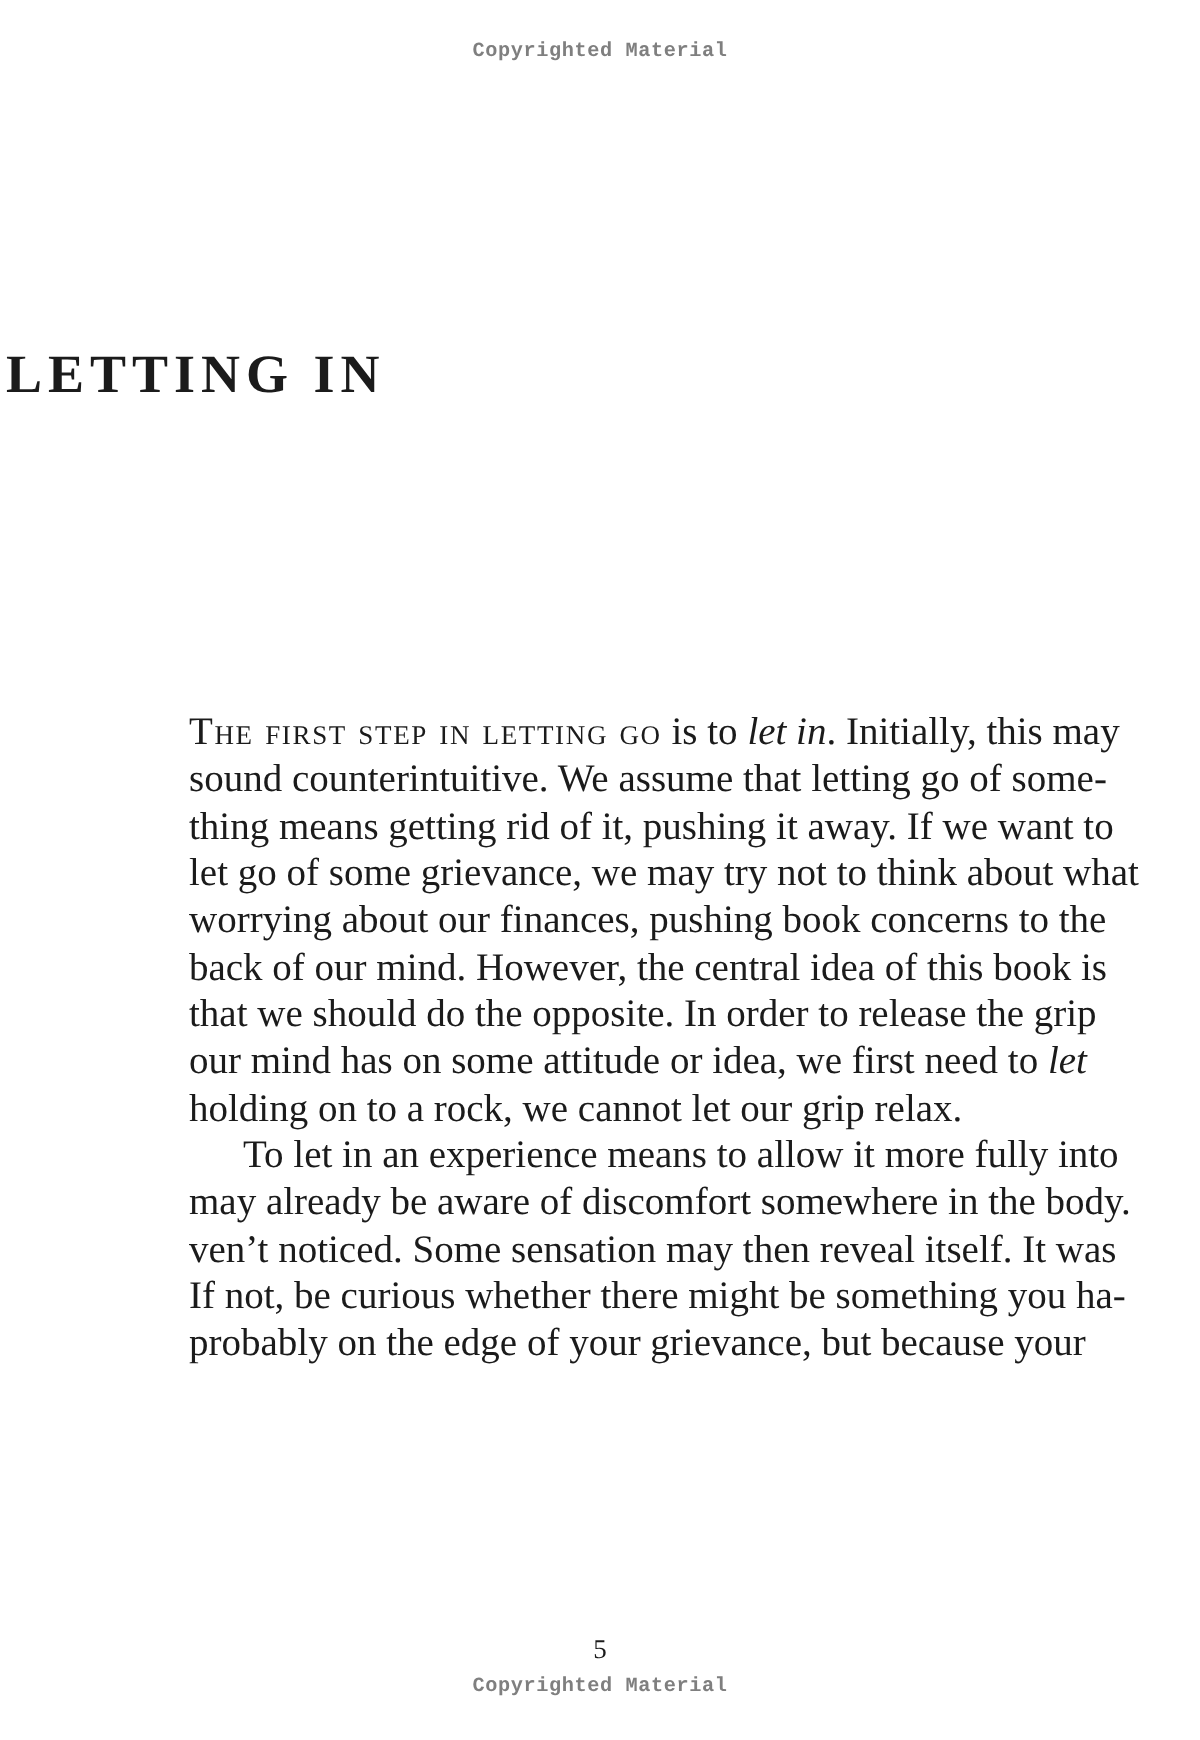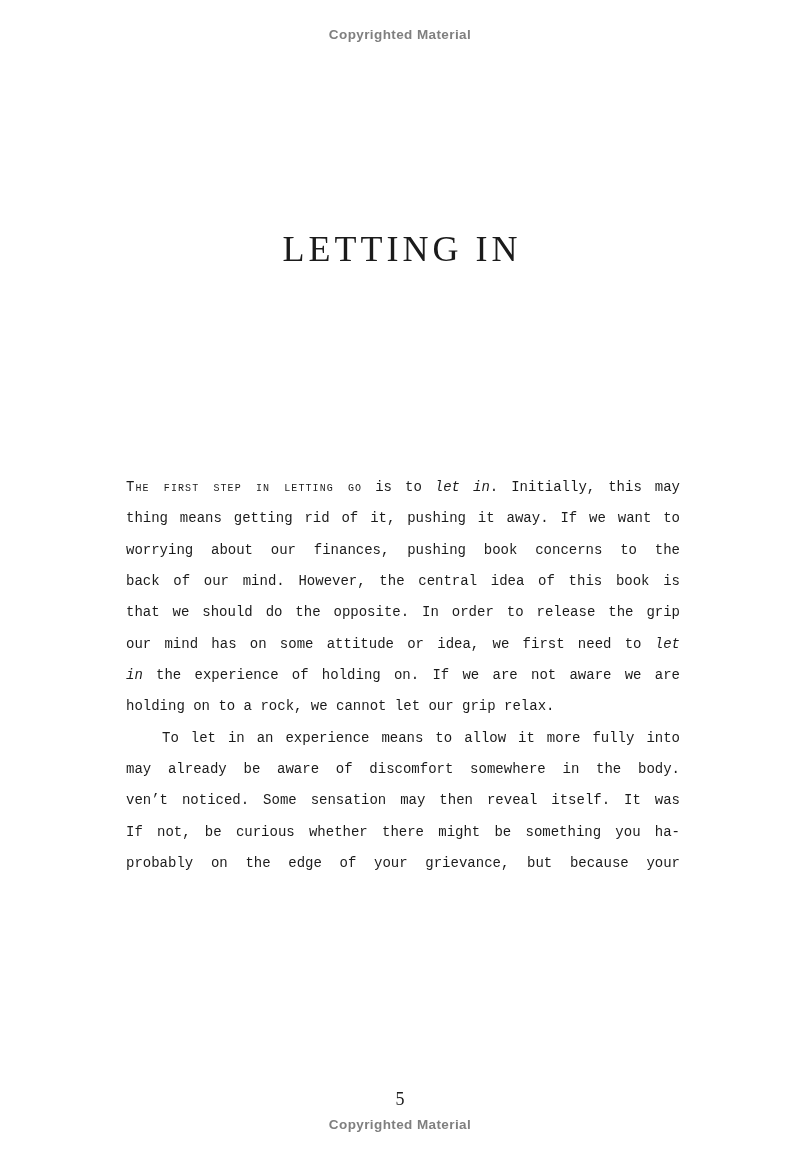--- a/index.html
+++ b/index.html
@@ -13,48 +13,47 @@
     background:var(--bg);
     font-family:"Liberation Serif", serif;
     position:relative;
     overflow:hidden;
   }
   .notice{
     position:absolute;
     left:0;
     width:100%;
     text-align:center;
-    font-family:Liberation Sans, sans-serif;
+    font-family:Liberation Mono, monospace;
     font-weight:700;
     font-size:13.5px;
     letter-spacing:0.4px;
     color:var(--notice);
   }
   .notice-top{top:27px;}
   .notice-bottom{top:1117px;}
   .chapter-title{
     position:absolute;
     top:228px;
     left:0;
     width:100%;
-    text-align:center;
+    text-align:left;
     font-size:36px;
     letter-spacing:4px;
     text-indent:4px;
     color:var(--text);
-    font-weight:400;
+    font-weight:700;
   }
   .body-text{
     position:absolute;
     left:126px;
     top:472px;
     width:554px;
-    font-size:14px;
+    font-size:26px;
     color:var(--text);
-    font-family:Liberation Mono, monospace;
   }
   .line{
     height:31.35px;
     line-height:31.35px;
     text-align:justify;
     text-align-last:justify;
     white-space:nowrap;
   }
   .line.endline{
     text-align-last:left;
@@ -81,26 +80,27 @@
 </style>
 </head>
 <body>
 
 <div class="notice notice-top">Copyrighted Material</div>
 
 <h1 class="chapter-title">LETTING IN</h1>
 
 <div class="body-text">
     <div class="line"><span class="sc">The first step in letting go</span><span> is to </span><span class="it">let in</span><span>. Initially, this may</span></div>
+    <div class="line"><span>sound counterintuitive. We assume that letting go of some-</span></div>
     <div class="line"><span>thing means getting rid of it, pushing it away. If we want to</span></div>
+    <div class="line"><span>let go of some grievance, we may try not to think about what</span></div>
     <div class="line"><span>worrying about our finances, pushing book concerns to the</span></div>
     <div class="line"><span>back of our mind. However, the central idea of this book is</span></div>
     <div class="line"><span>that we should do the opposite. In order to release the grip</span></div>
     <div class="line"><span>our mind has on some attitude or idea, we first need to </span><span class="it">let</span></div>
-    <div class="line"><span class="it">in</span><span> the experience of holding on. If we are not aware we are</span></div>
     <div class="line endline"><span>holding on to a rock, we cannot let our grip relax.</span></div>
     <div class="line indent"><span>To let in an experience means to allow it more fully into</span></div>
     <div class="line"><span>may already be aware of discomfort somewhere in the body.</span></div>
     <div class="line"><span>ven’t noticed. Some sensation may then reveal itself. It was</span></div>
     <div class="line"><span>If not, be curious whether there might be something you ha-</span></div>
     <div class="line"><span>probably on the edge of your grievance, but because your</span></div>
   </div>
 
 <div class="page-number">5</div>
 

